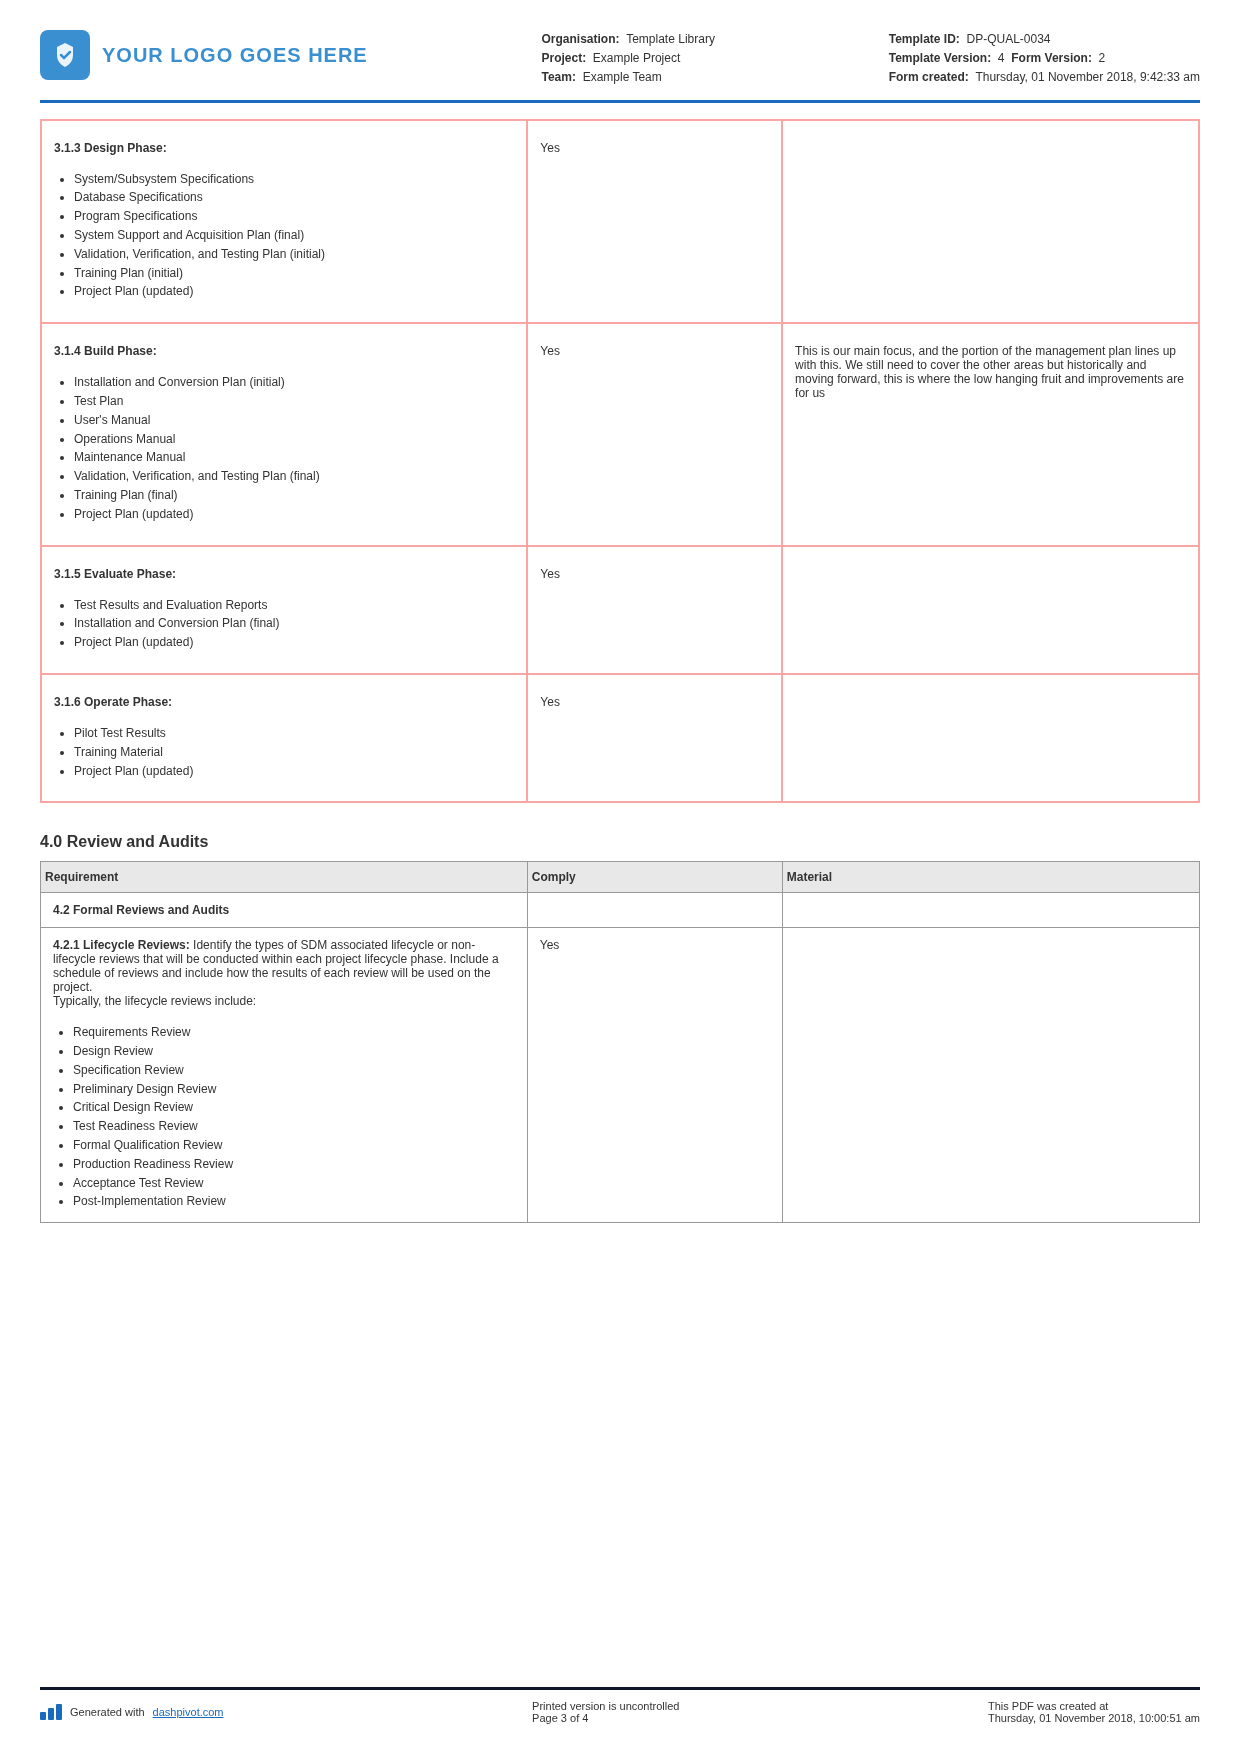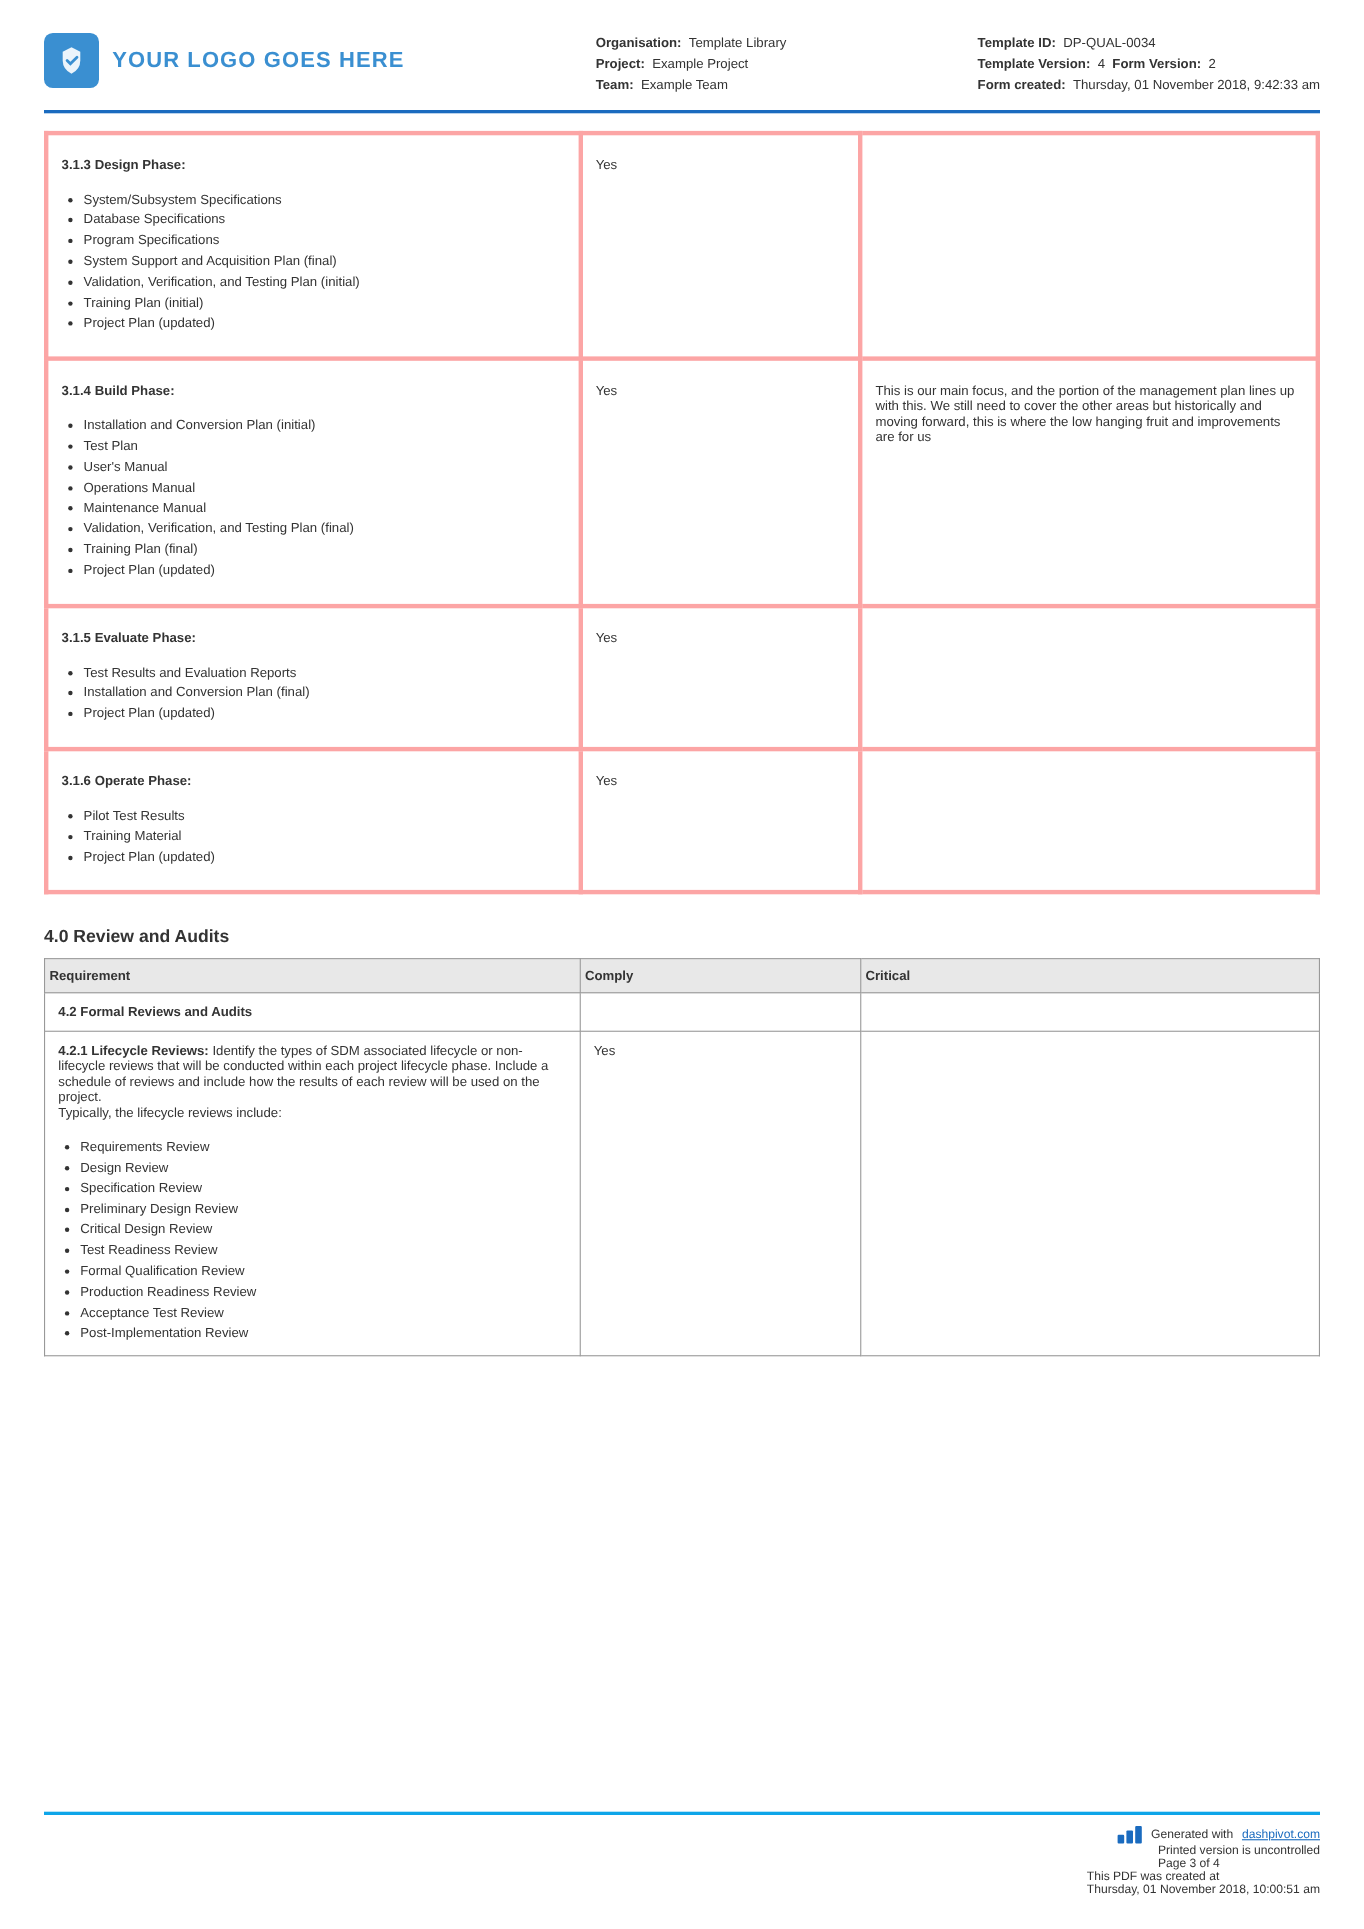--- a/index.html
+++ b/index.html
@@ -69,21 +69,21 @@
       font-weight: bold;
     }
     
     .main-table {
       width: 100%;
       border-collapse: collapse;
       margin-bottom: 20px;
       font-size: 12px;
     }
     .main-table td {
-      border: 4px solid #fca5a5;
+      border: 2px solid #fca5a5;
       padding: 20px 12px;
       vertical-align: top;
     }
     .main-table td:first-child {
       width: 42%;
     }
     .main-table td:nth-child(2) {
       width: 22%;
     }
     .main-table td:nth-child(3) {
@@ -132,28 +132,27 @@
       width: 42%;
     }
     .review-table td:nth-child(2) {
       width: 22%;
     }
     .review-table td:nth-child(3) {
       width: 36%;
     }
     
     .footer {
-      border-top: 3px solid #0ea5e9;
+      border-top: 3px solid #0f172a;
       padding-top: 10px;
       display: flex;
       justify-content: space-between;
-      align-items: flex-end;
+      align-items: center;
       margin-top: auto;
       font-size: 11px;
-      flex-direction: column;
     }
     .footer-left {
       display: flex;
       align-items: center;
       gap: 8px;
     }
     .footer-logo {
       display: flex;
       align-items: flex-end;
       gap: 2px;
@@ -285,21 +284,21 @@
   </tbody>
     </table>
 
   <div class="section-title">4.0 Review and Audits</div>
 
   <table class="review-table">
     <thead>
       <tr>
         <th>Requirement</th>
         <th>Comply</th>
-        <th>Critical</th>
+        <th>Material</th>
       </tr>
     </thead>
     <tbody>
 
 
       <tr>
         <td>
           <span class="bold-text">4.2 Formal Reviews and Audits</span>
         </td>
         <td></td>

